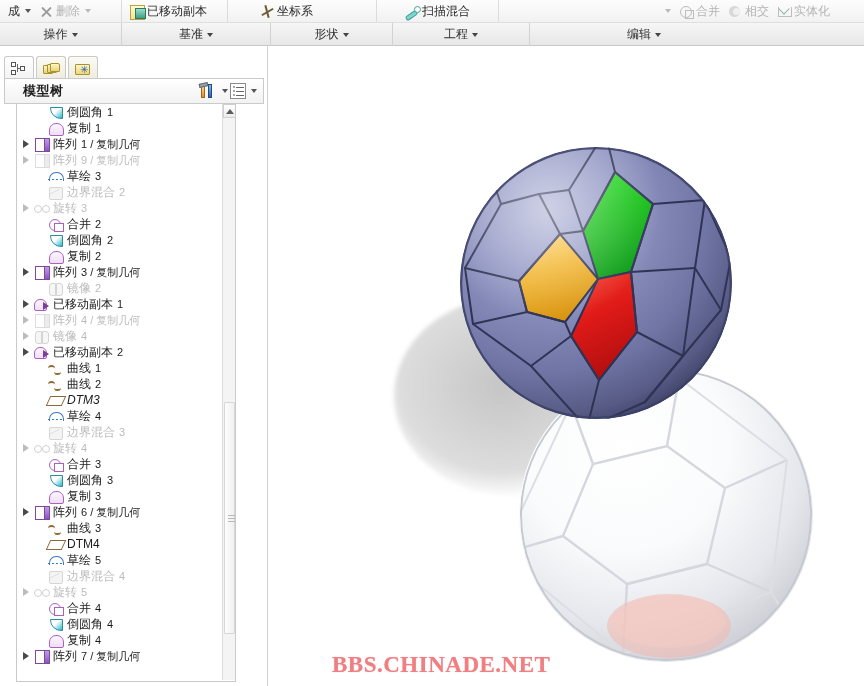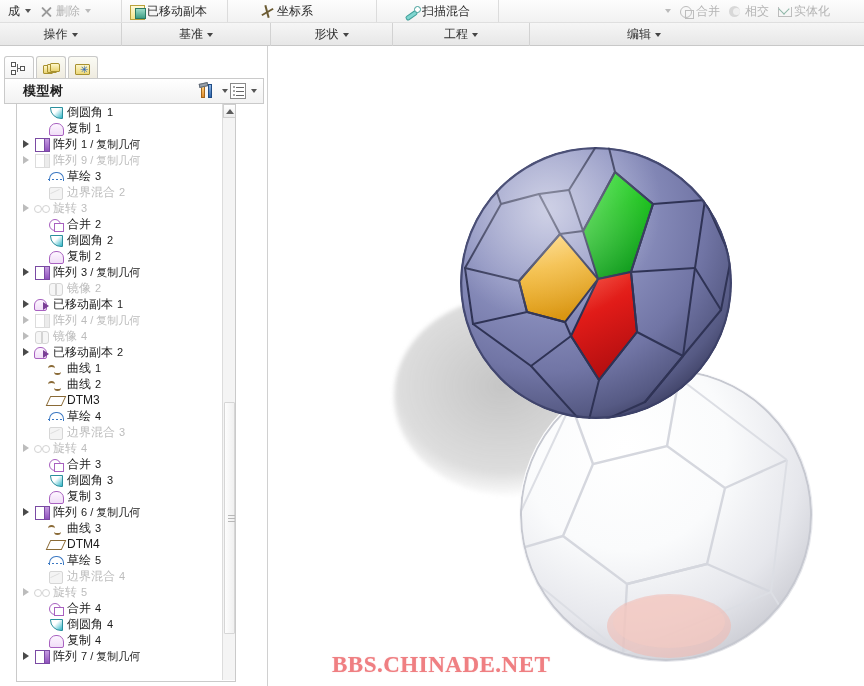--- a/index.html
+++ b/index.html
@@ -661,21 +661,21 @@
             <span class="ticon ti-curve"></span>
             <span class="tlabel">曲线</span>
             <span class="tnum">1</span>
           </div>
           <div class="trow" style="padding-left: 16px;">
             <span class="expander"></span>
             <span class="ticon ti-curve"></span>
             <span class="tlabel">曲线</span>
             <span class="tnum">2</span>
           </div>
-          <div class="trow" style="padding-left: 16px;">
+          <div class="trow" style="padding-left: 16px; font-style: italic;">
             <span class="expander"></span>
             <span class="ticon ti-dtm"></span>
             <span class="tlabel">DTM3</span>
           </div>
           <div class="trow" style="padding-left: 16px;">
             <span class="expander"></span>
             <span class="ticon ti-sketch"></span>
             <span class="tlabel">草绘</span>
             <span class="tnum">4</span>
           </div>

